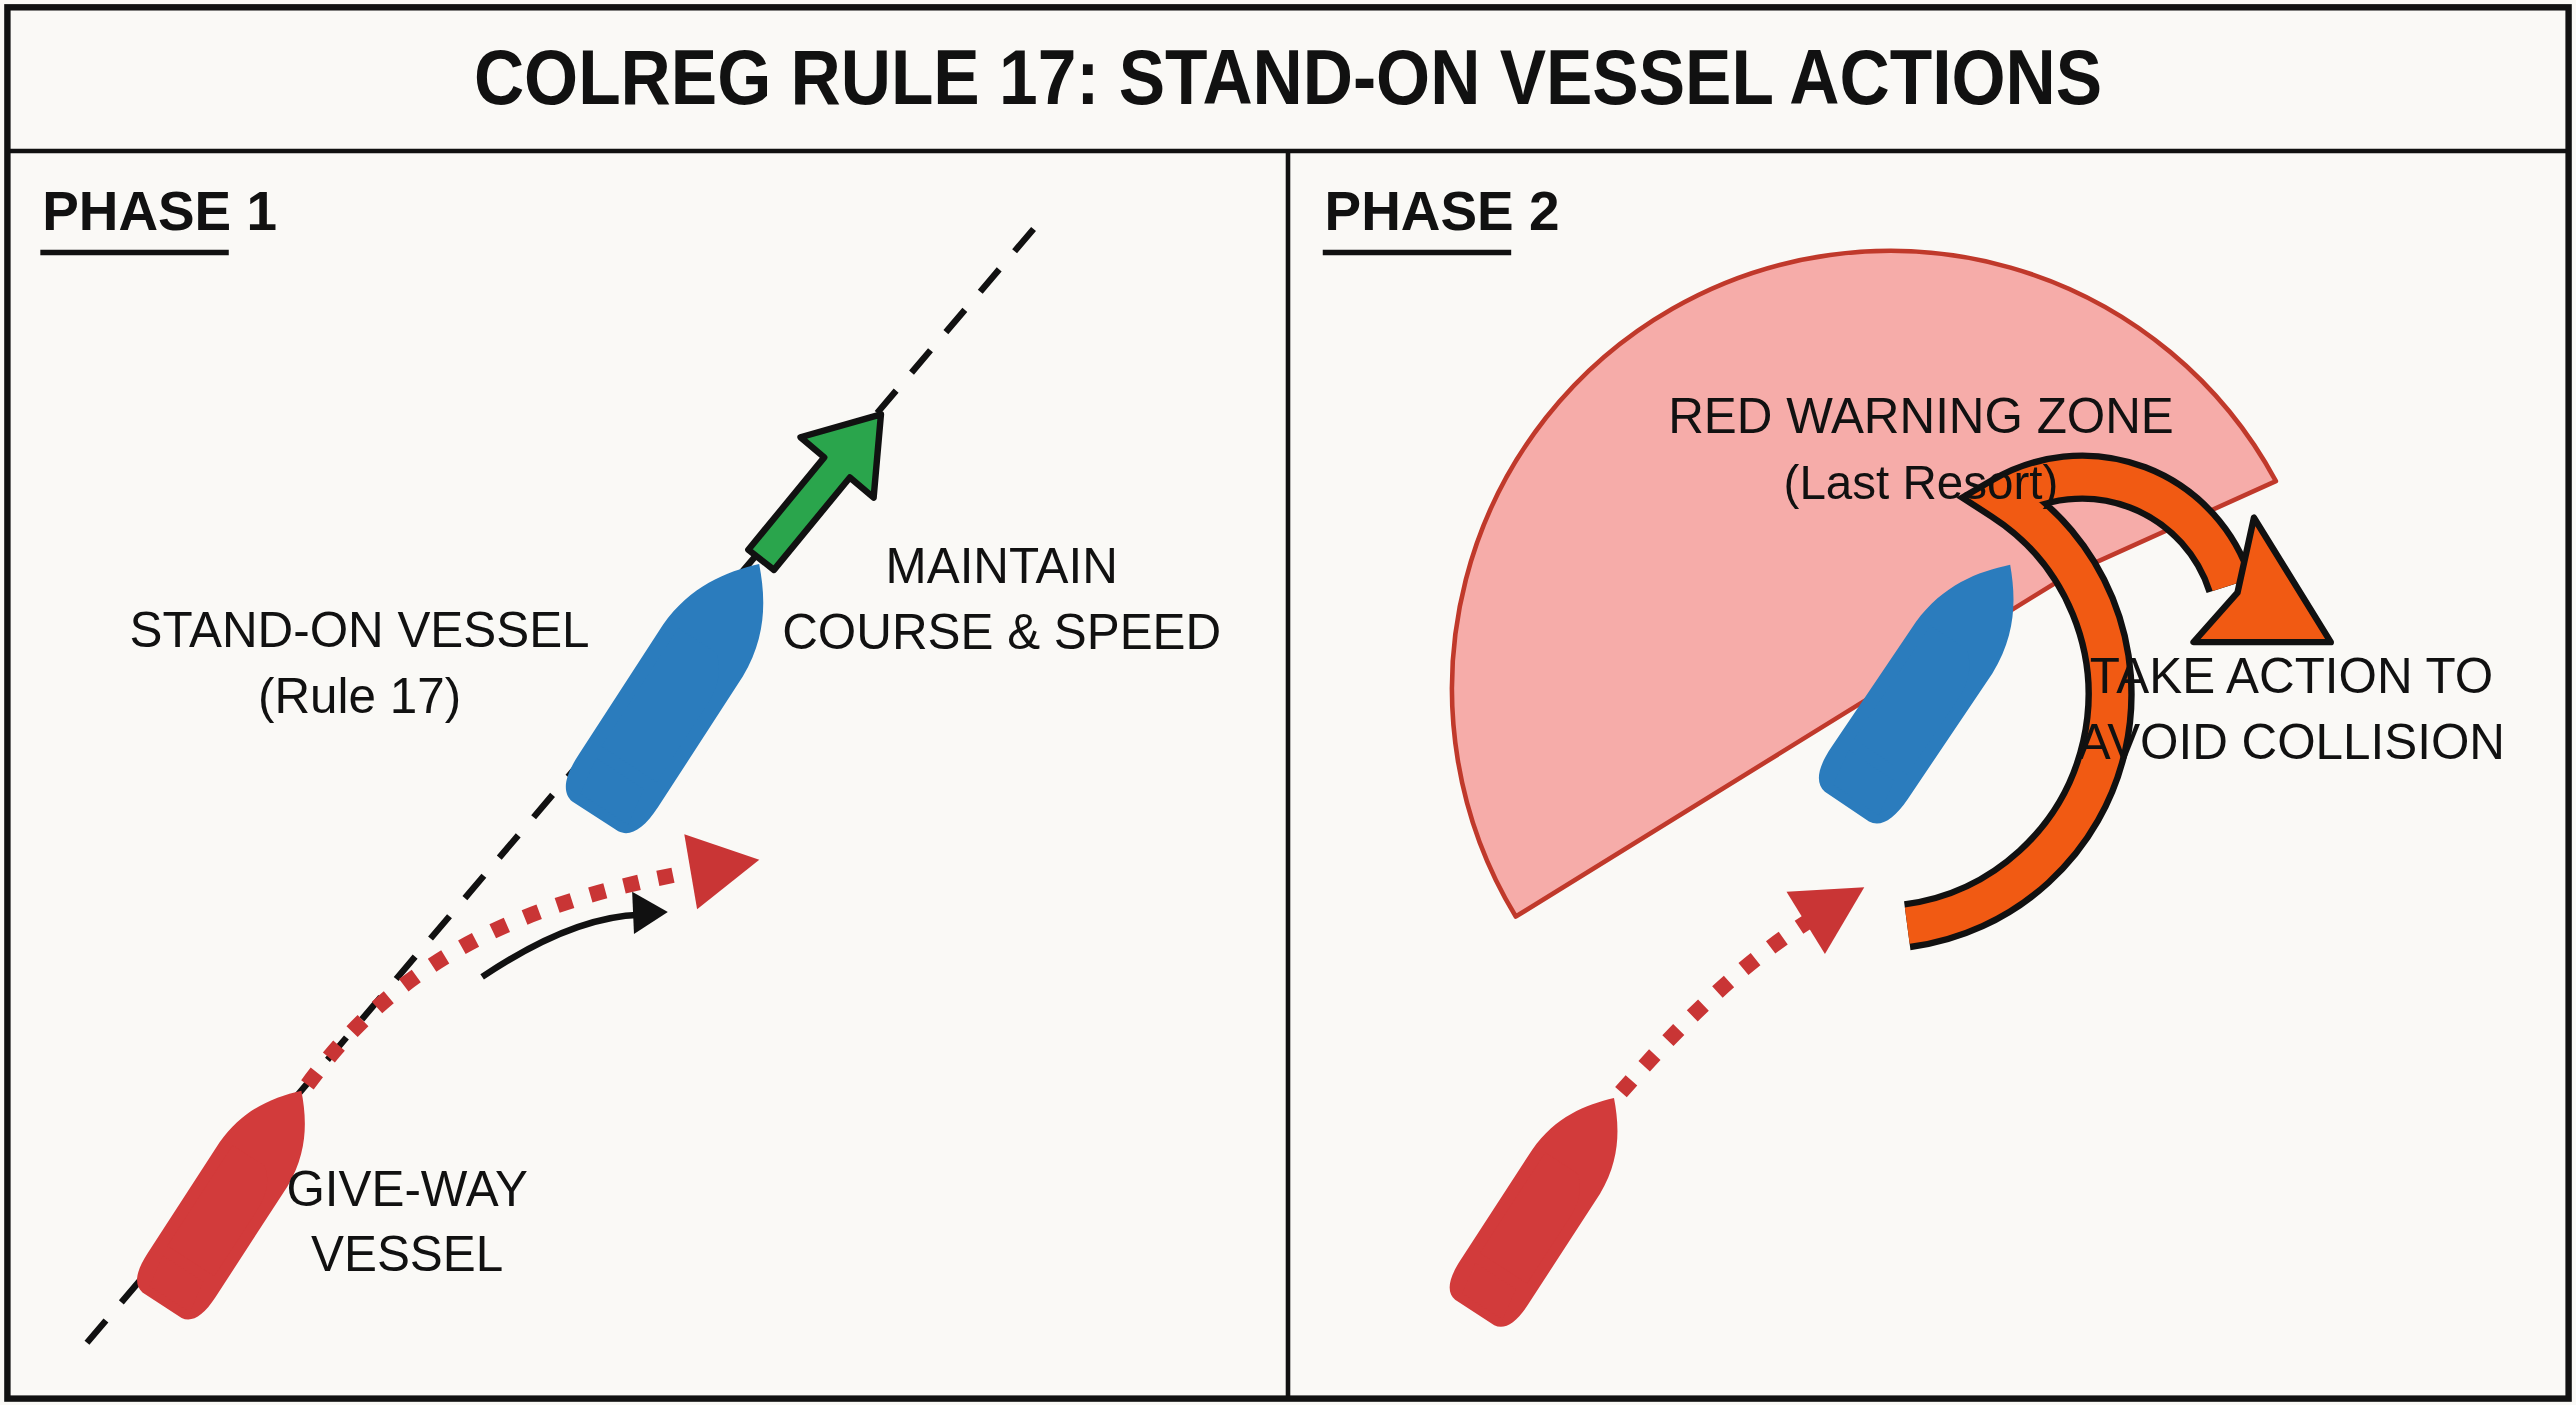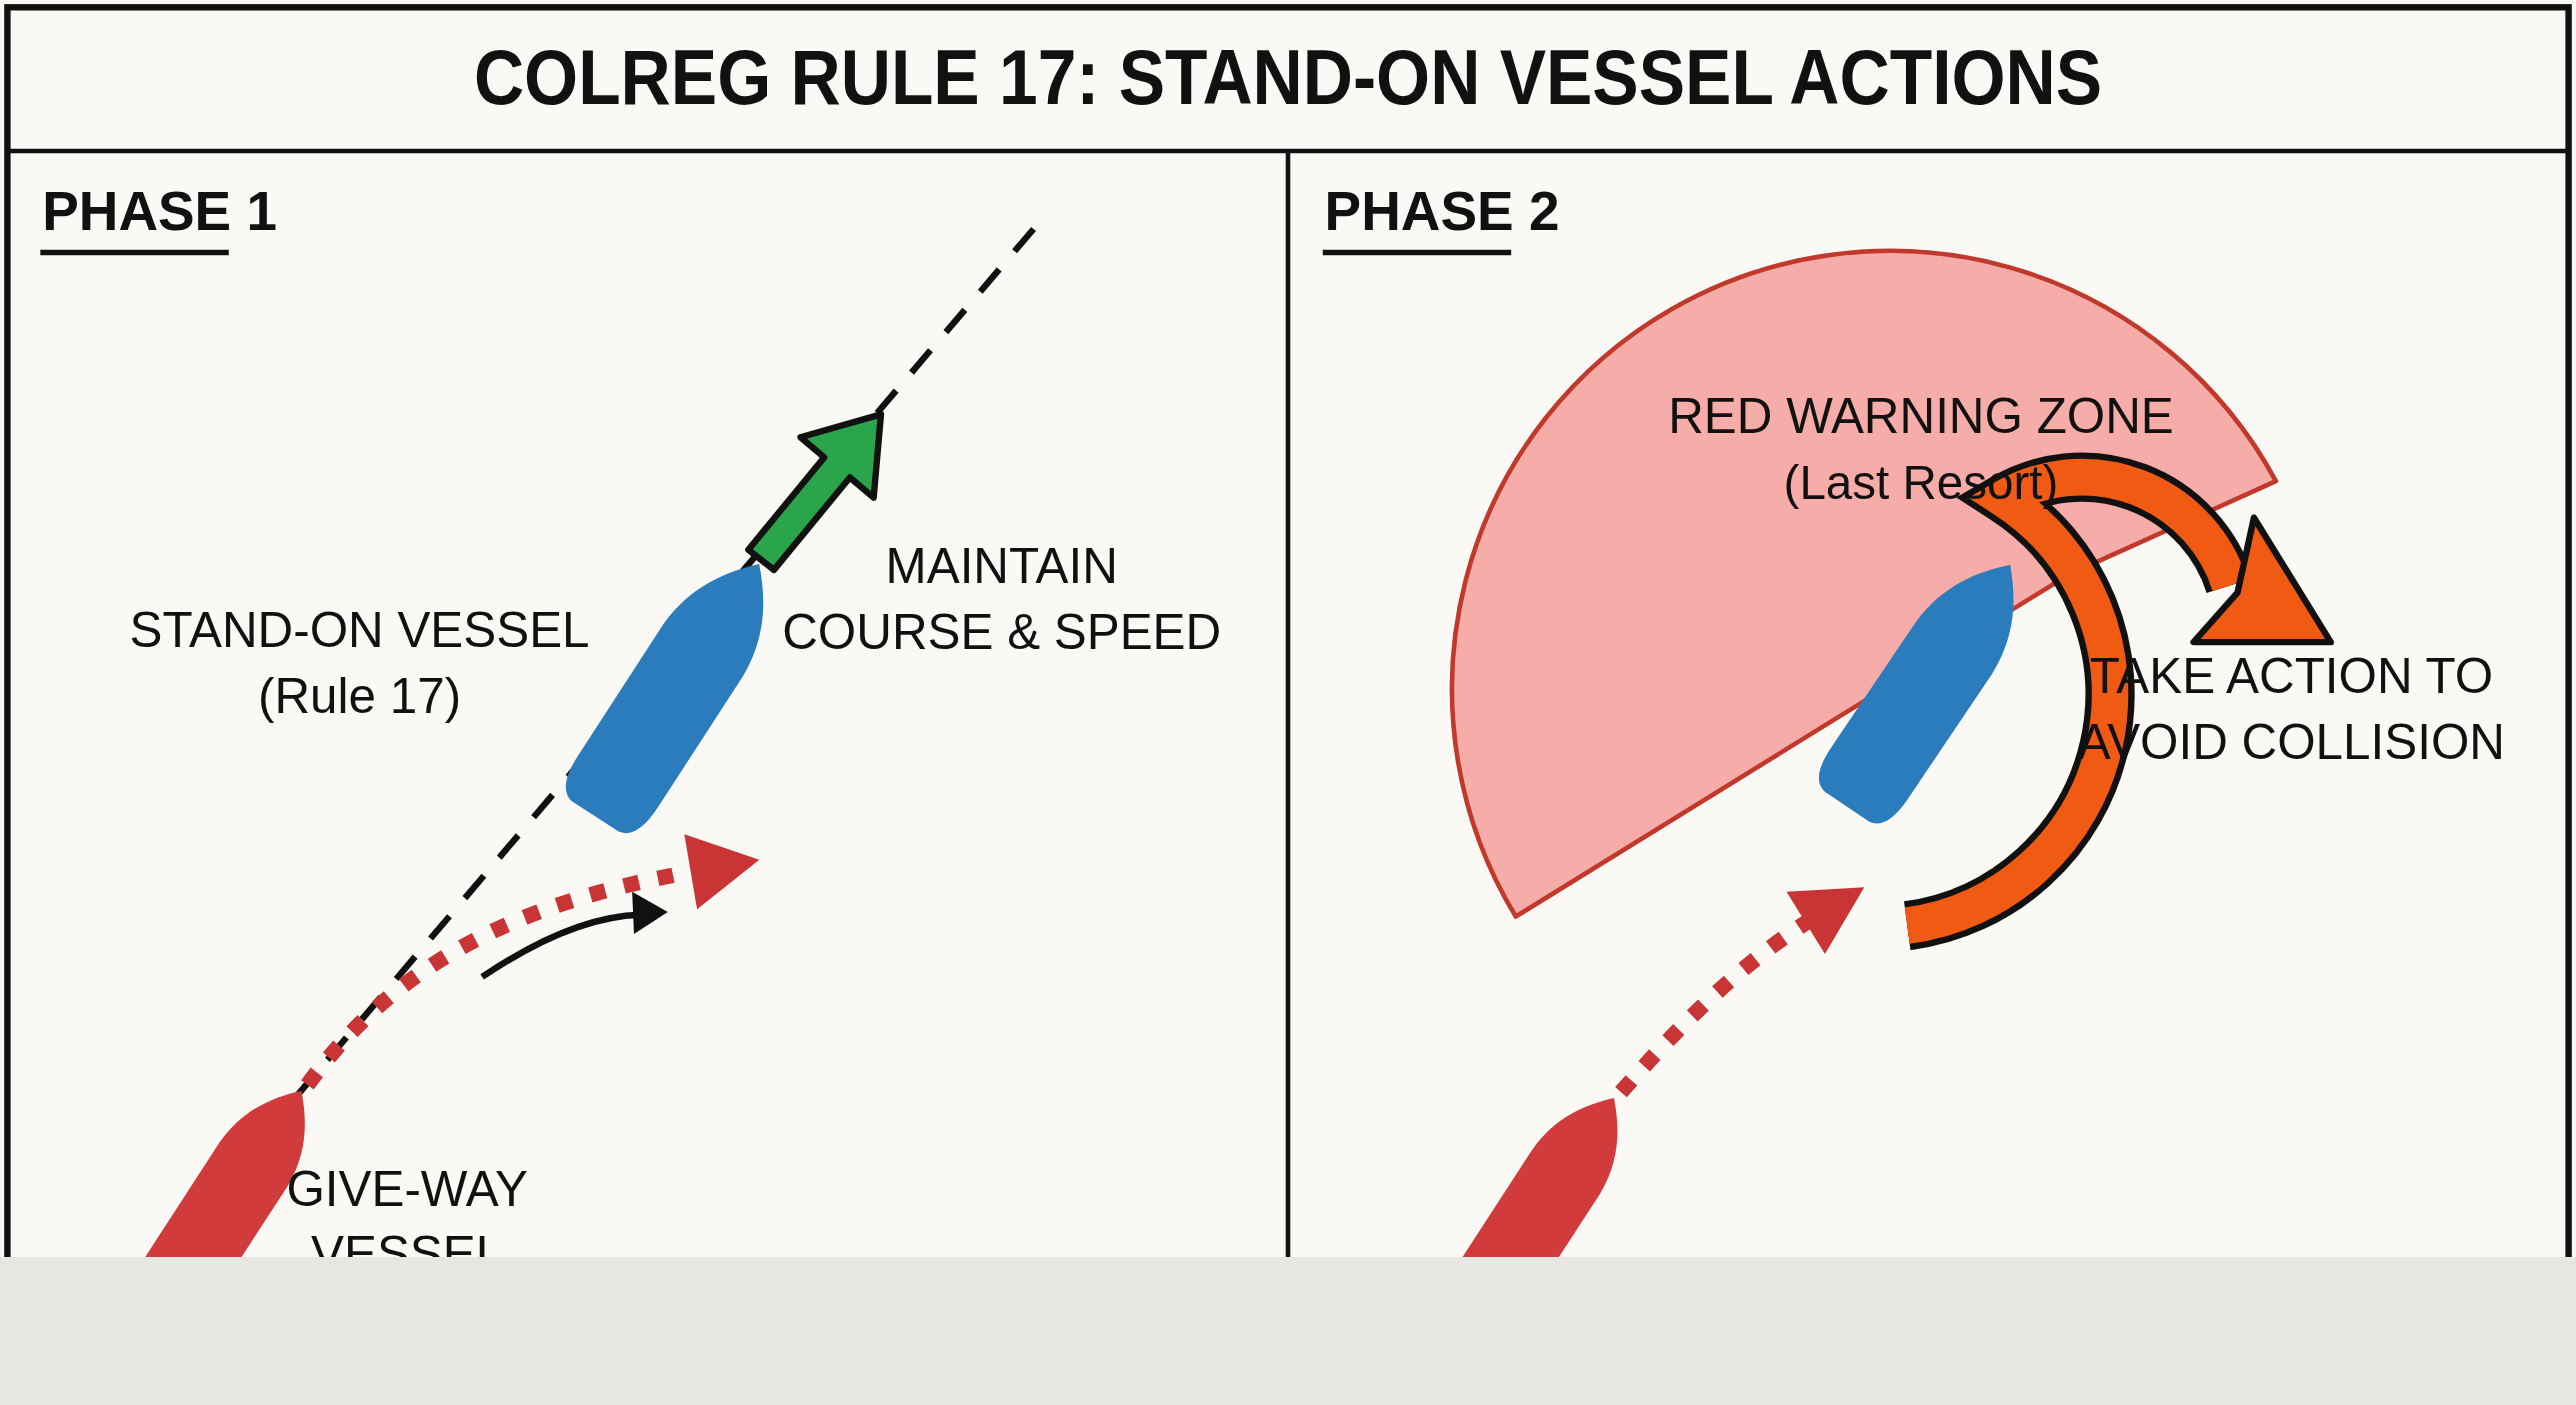--- a/index.html
+++ b/index.html
@@ -1,16 +1,16 @@
 <!DOCTYPE html>
 <html style="font-size:14.6px"><head>
 <meta charset="utf-8">
 <style>
   html,body{margin:0;padding:0;background:#e8e6e2;}
-  .stage{width:2576px;height:1257px;position:relative;background:#faf9f6;
+  .stage{width:2576px;height:1405px;position:relative;background:#faf9f6;
          font-family:"Liberation Sans", sans-serif;}
   svg{display:block;}
   svg text{font-family:"Liberation Sans", sans-serif;fill:#111;}
   .title-text{font-weight:bold;}
   .phase-text{font-weight:bold;}
   .label-text{font-weight:normal;letter-spacing:0px;}
 </style>
 </head>
 <body>
 

